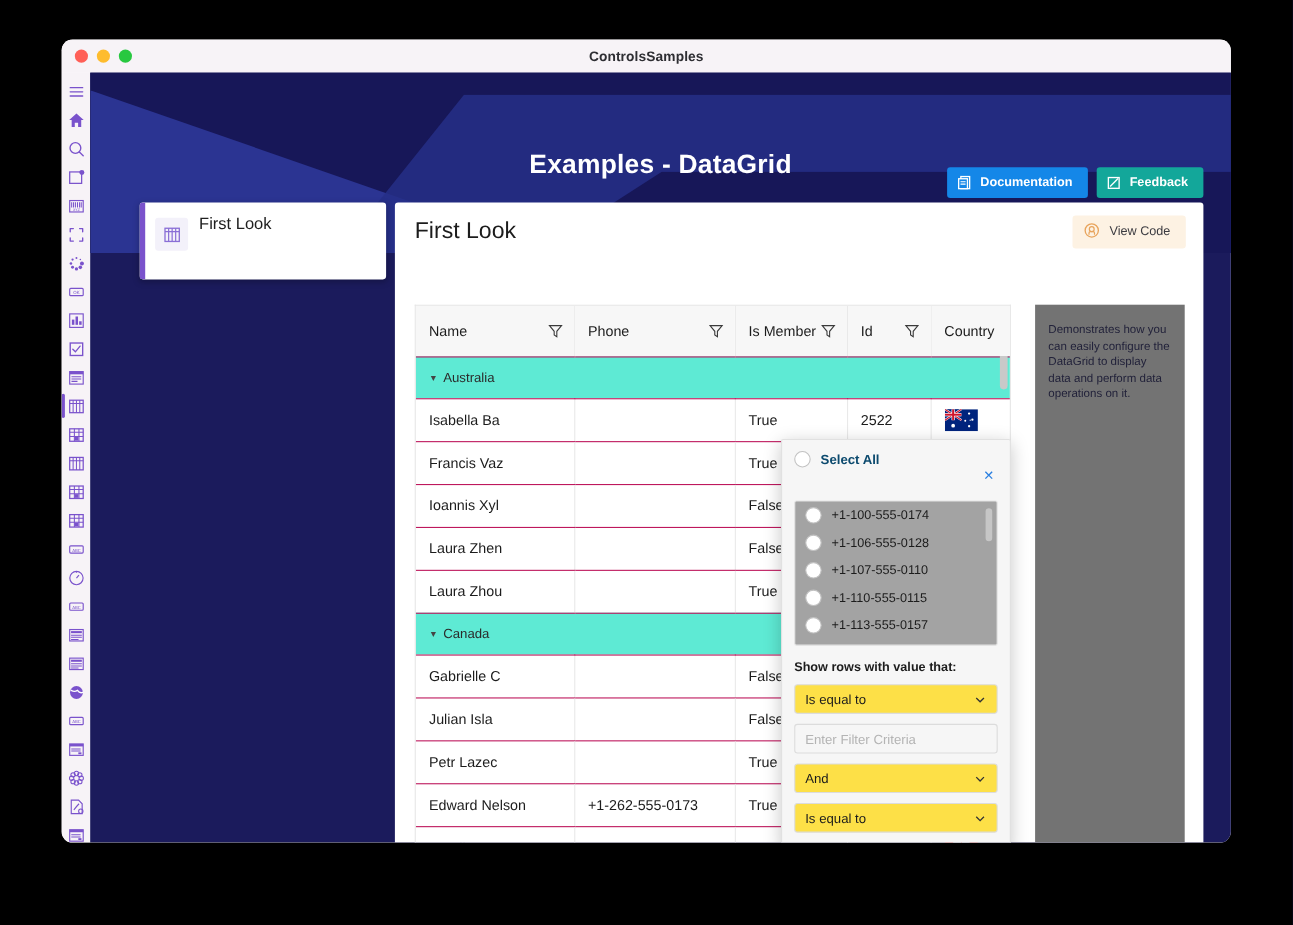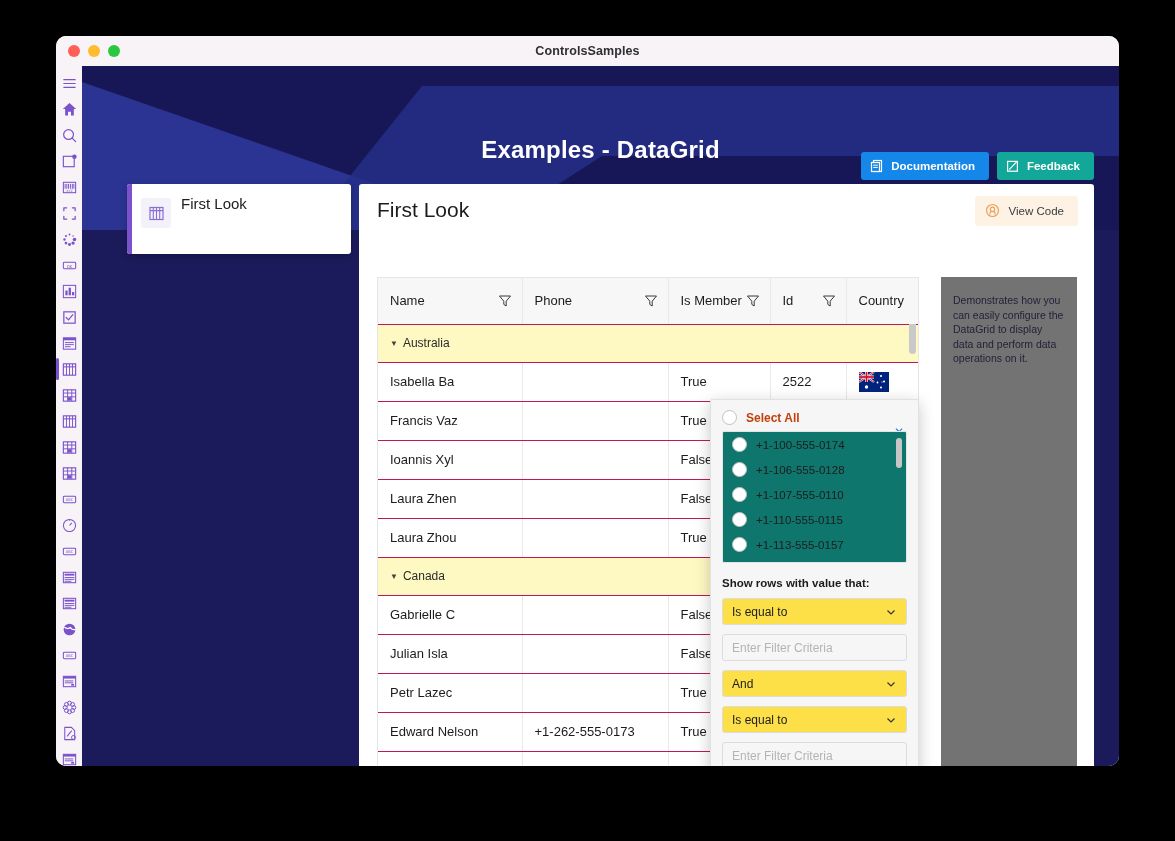--- a/index.html
+++ b/index.html
@@ -152,21 +152,21 @@
     font-weight: normal;
   }
   table.dg th {
     height: 46px; background: #f7f7f7; padding: 0 0 0 12px;
     position: relative;
   }
   table.dg th .hlabel { display: inline-block; }
   table.dg th .funnel { position: absolute; right: 10px; top: 16px; }
   table.dg td { height: 39px; padding: 0 0 0 12px; vertical-align: middle; }
   tr.grouprow td {
-    background: #fef9c3; height: 38px; font-size: 12px; color: #2b2b2b;
+    background: #5eead4; height: 38px; font-size: 12px; color: #2b2b2b;
     border-right: none;
   }
   tr.grouprow .caret { font-size: 8px; margin-right: 5px; color: #444; vertical-align: middle; }
   .col-name  { width: 144px; }
   .col-phone { width: 146px; }
   .col-mem   { width: 102px; }
   .col-id    { width: 76px; }
   .col-ctry  { width: 74px; }
   .flag { width: 30px; height: 20px; display: block; }
 
@@ -192,28 +192,28 @@
     border: 1px solid #e1e1e1;
     box-shadow: 0 4px 16px rgba(0,0,0,.22);
     border-radius: 2px;
     padding: 10px 11px 10px 11px;
   }
   .popup-top { display: flex; align-items: center; gap: 9px; }
   .radio {
     width: 15px; height: 15px; border-radius: 50%;
     border: 1px solid #c2c2c2; background: #fff; flex: 0 0 auto;
   }
-  .selectall { font-size: 12px; font-weight: bold; color: #c2410c; }
+  .selectall { font-size: 12px; font-weight: bold; color: #0c4a6e; }
   .popup-close {
     position: absolute; right: 14px; top: 26px;
     color: #2a7fe0; font-size: 12px; line-height: 1; cursor: pointer;
   }
   .listbox {
-    margin-top: 6px; height: 132px;
-    background: #0f766e; border: 1px solid #e4e4e4; border-radius: 2px;
+    margin-top: 30px; height: 132px;
+    background: #a3a3a3; border: 1px solid #e4e4e4; border-radius: 2px;
     position: relative; overflow: hidden;
   }
   .lrow { display: flex; align-items: center; gap: 9px; height: 25px; padding-left: 9px; }
   .lrow span { font-size: 11.5px; color: #1c1c1c; }
   .list-scroll {
     position: absolute; right: 4px; top: 6px; width: 6px; height: 30px;
     background: #c6c6c6; border-radius: 3px;
   }
   .showrows { margin-top: 14px; font-size: 11.5px; font-weight: bold; color: #1c1c1c; }
   .ctl {

